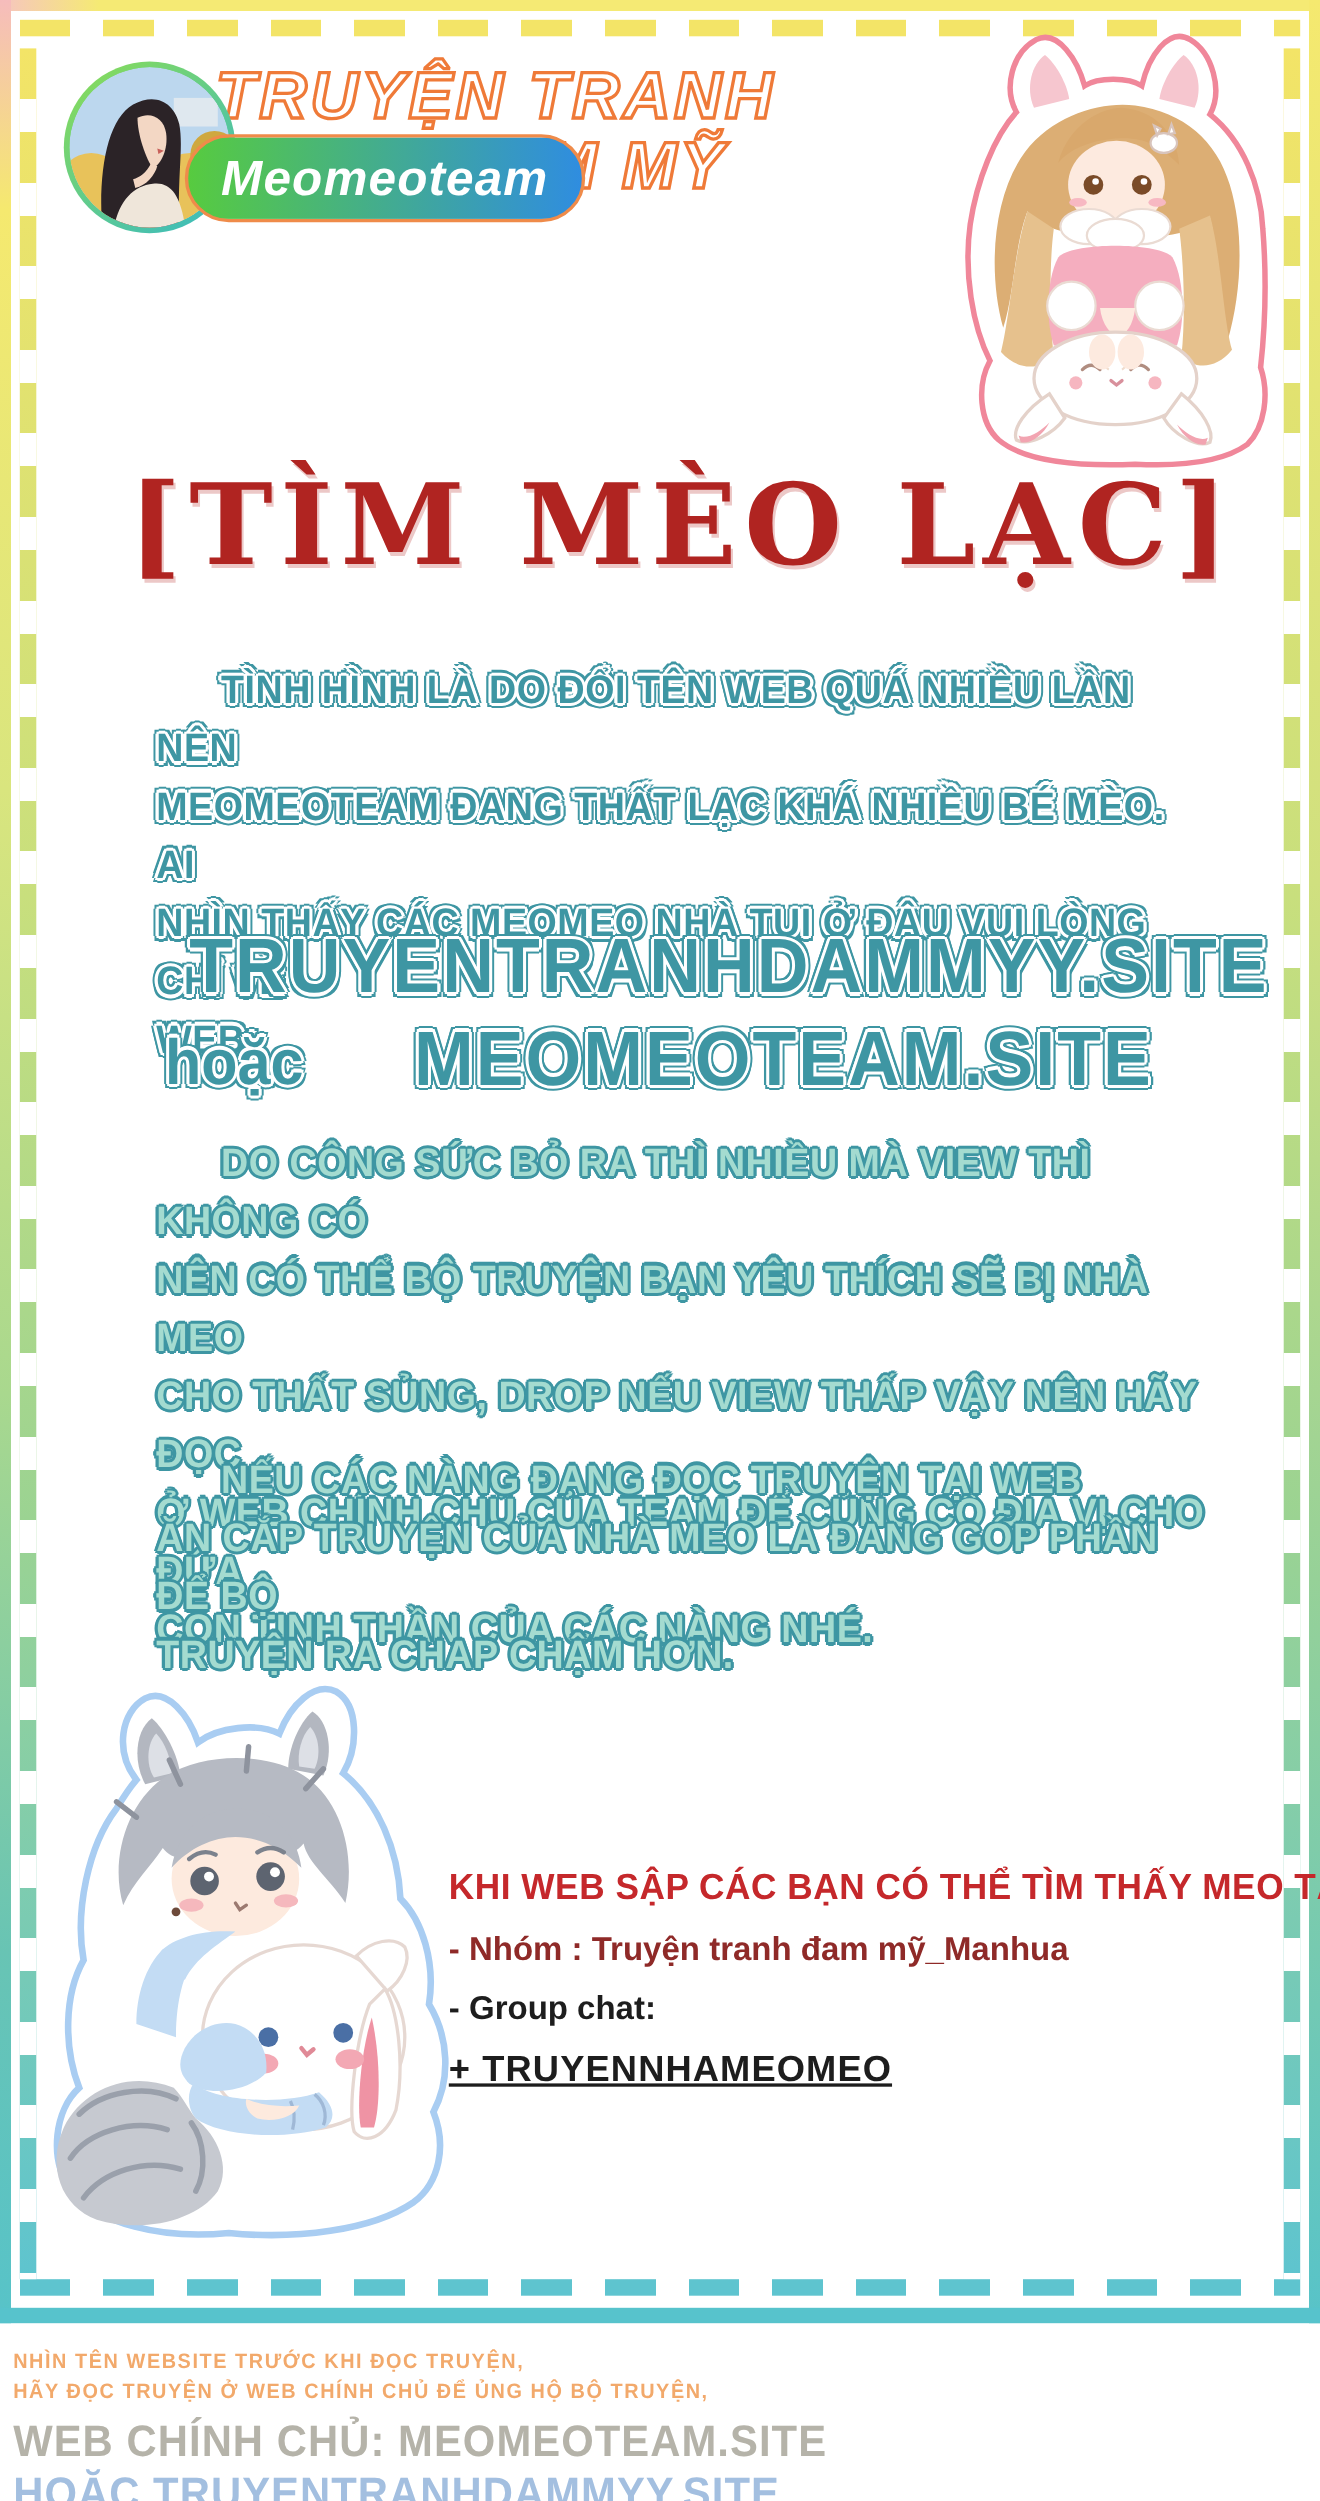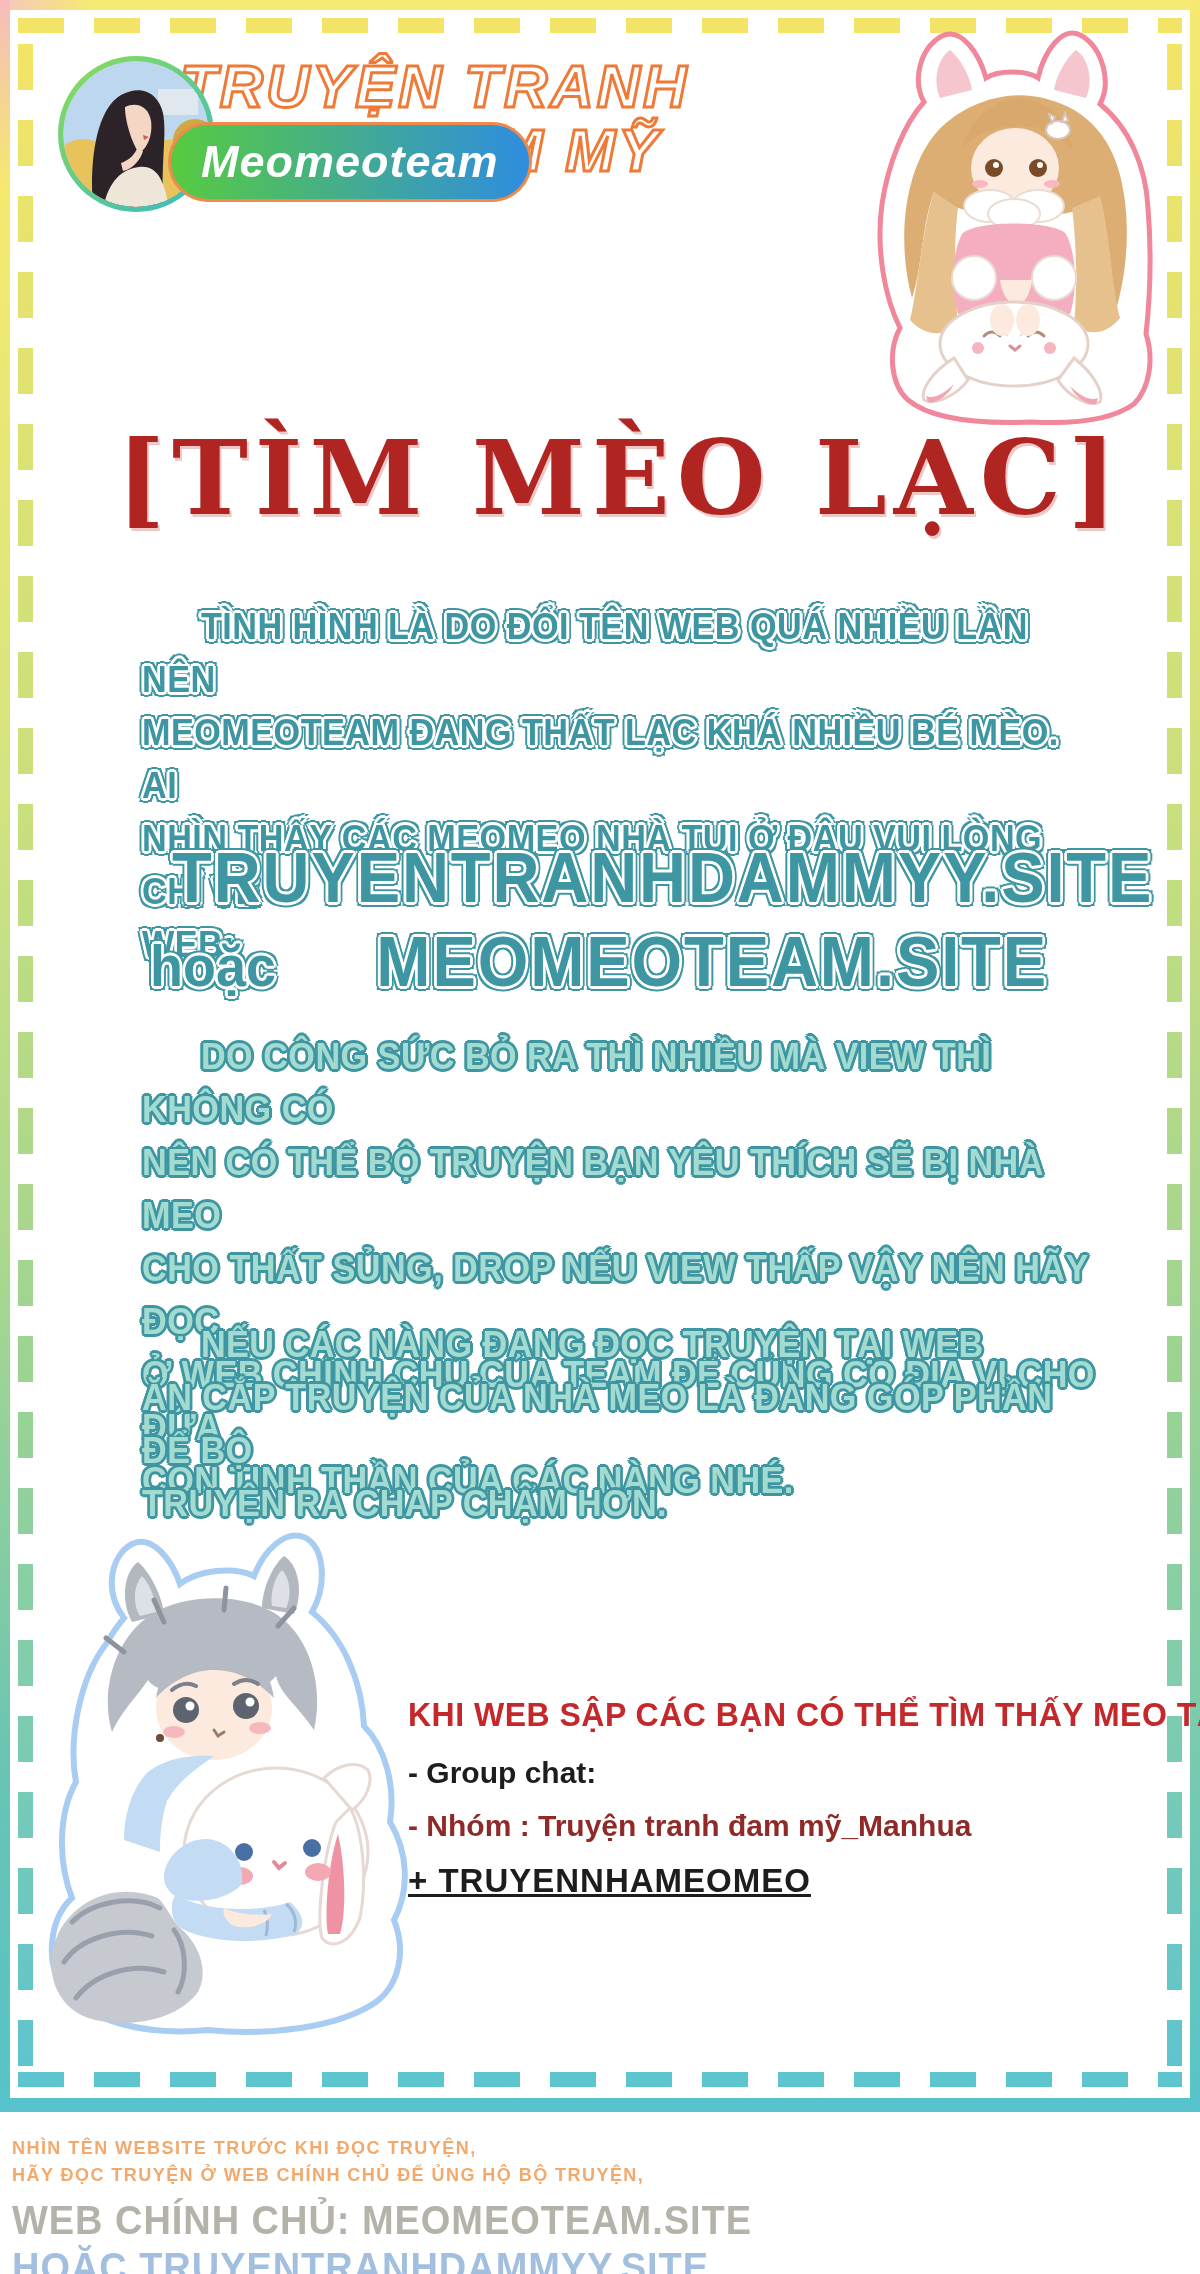--- a/index.html
+++ b/index.html
@@ -35,21 +35,21 @@
   
   .avatar-ring{left:58px;top:56px;width:156px;height:156px;border-radius:50%;
     background:linear-gradient(140deg,#8ede52,#35b9c6);padding:5px;box-sizing:border-box;z-index:4;}
   .avatar-ring svg{display:block;border-radius:50%;}
   .team-badge{left:168px;top:122px;height:74px;border-radius:40px;padding:0 30px;
     background:linear-gradient(90deg,#57cb3f,#2f8de0);border:3px solid #ef8b4a;
     display:flex;align-items:center;z-index:5;}
   .team-badge span{color:#ffffff;font-size:45px;font-weight:bold;font-style:italic;letter-spacing:1px;}
   .logo-title{z-index:3;font-style:italic;font-weight:900;font-size:60px;letter-spacing:3px;
     color:#ffffff;-webkit-text-stroke:3px #ef7a38;white-space:nowrap;}
-  .logo-line1{left:180px;top:52px;}
+  .logo-line1{left:196px;top:52px;}
   .logo-line2{left:400px;top:116px;}
 
   
   .page-title{left:0;top:418px;width:1200px;text-align:center;padding-left:40px;box-sizing:border-box;
     font-family:"DejaVu Serif",serif;font-weight:bold;font-size:102px;color:#b02421;
     letter-spacing:7px;z-index:3;text-shadow:2px 3px 0 rgba(178,36,33,.25);}
 
   
   .notice{left:142px;width:1010px;z-index:3;font-weight:900;line-height:53px;font-size:36px;
     white-space:pre-line;transform:scaleX(.95);transform-origin:left top;letter-spacing:.5px;}
@@ -154,22 +154,22 @@
 NÊN CÓ THỂ BỘ TRUYỆN BẠN YÊU THÍCH SẼ BỊ NHÀ MEO
 CHO THẤT SỦNG, DROP NẾU VIEW THẤP VẬY NÊN HÃY ĐỌC
 Ở WEB CHÍNH CHỦ CỦA TEAM ĐỂ CỦNG CỐ ĐỊA VỊ CHO ĐỨA
 CON TINH THẦN CỦA CÁC NÀNG NHÉ.</div>
 <div class="abs notice teal-light para3">NẾU CÁC NÀNG ĐANG ĐỌC TRUYỆN TẠI WEB
 ĂN CẮP TRUYỆN CỦA NHÀ MEO LÀ ĐANG GÓP PHẦN ĐỂ BỘ
 TRUYỆN RA CHAP CHẬM HƠN.</div>
 
 <div class="abs contacts">
   <div class="contacts-heading">KHI WEB SẬP CÁC BẠN CÓ THỂ TÌM THẤY MEO TẠI:</div>
+  <div class="contact-item tone-red">- Nhóm : Truyện tranh đam mỹ_Manhua</div>
   <div class="contact-item tone-black">- Group chat:</div>
-  <div class="contact-item tone-red">- Nhóm : Truyện tranh đam mỹ_Manhua</div>
   <div class="contact-item tone-black caps">+ TRUYENNHAMEOMEO</div>
 </div>
 
 <div class="abs footer">
   <div class="footer-note">NHÌN TÊN WEBSITE TRƯỚC KHI ĐỌC TRUYỆN,</div>
   <div class="footer-note">HÃY ĐỌC TRUYỆN Ở WEB CHÍNH CHỦ ĐỂ ỦNG HỘ BỘ TRUYỆN,</div>
   <div class="footer-main">WEB CHÍNH CHỦ: MEOMEOTEAM.SITE</div>
   <div class="footer-alt">HOẶC TRUYENTRANHDAMMYY.SITE</div>
 </div>
 

